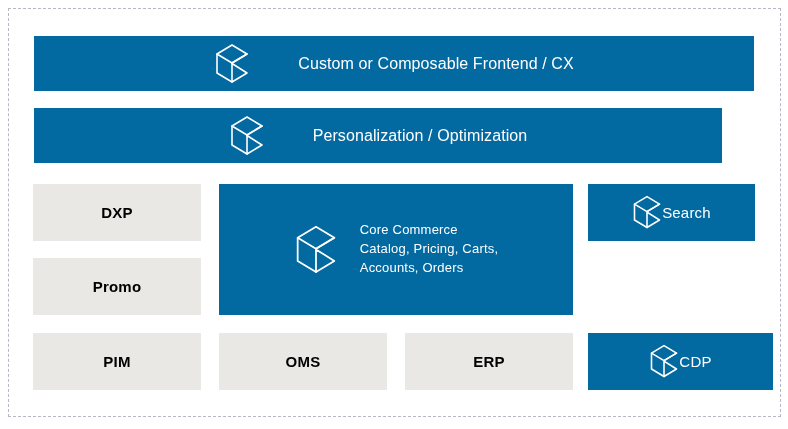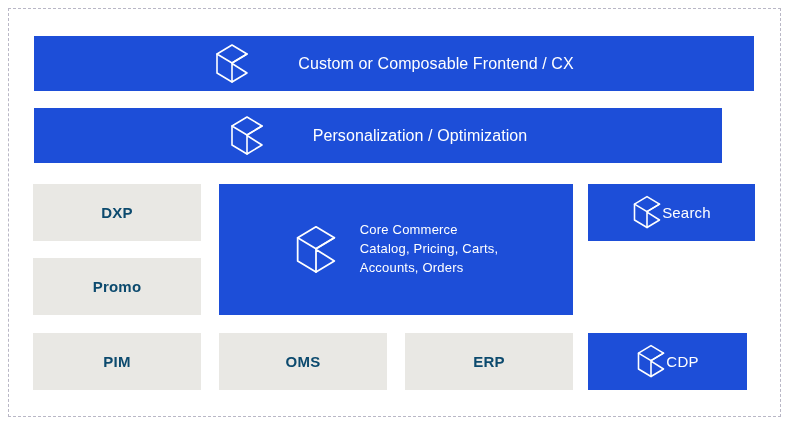--- a/index.html
+++ b/index.html
@@ -28,37 +28,37 @@
     box-sizing: border-box;
   }
   .block {
     position: absolute;
     box-sizing: border-box;
     display: flex;
     align-items: center;
     justify-content: center;
   }
   .purple {
-    background: #1d4ed8;
+    background: #0369a1;
     color: #ffffff;
   }
   .gray {
     background: #e9e8e4;
     color: #1d1b3a;
   }
   .lbl {
     font-size: 15px;
     font-weight: 700;
     letter-spacing: 0.2px;
     white-space: pre-line;
   }
   .gray .lbl {
     font-weight: 700;
     font-size: 15px;
-    color: #0c4a6e;
+    color: #000000;
   }
   
   .banner {
     justify-content: center;
   }
   .banner .inner {
     display: flex;
     align-items: center;
     gap: 48px;
   }
@@ -165,21 +165,21 @@
   </div>
 
   <div class="block gray" style="left:219px; top:333px; width:168px; height:57px;">
     <span class="lbl">OMS</span>
   </div>
 
   <div class="block gray" style="left:405px; top:333px; width:168px; height:57px;">
     <span class="lbl">ERP</span>
   </div>
 
-  <div class="block purple chip" style="left:588px; top:333px; width:159px; height:57px;">
+  <div class="block purple chip" style="left:588px; top:333px; width:185px; height:57px;">
     <div class="inner">
       <svg class="cube-icon" width="30" height="35" viewBox="0 0 36 42" fill="none" stroke="#ffffff" stroke-width="1.9" stroke-linejoin="round" stroke-linecap="round">
         <path d="M18 2 L33 11 L18 20 L3 11 Z"></path>
         <path d="M3 11 L3 30 L18 39"></path>
         <path d="M18 20 L18 39 L33 30 L18 20.5"></path>
         <path d="M18 20 L33 11"></path>
       </svg>
       <span class="lbl">CDP</span>
     </div>
   </div>

